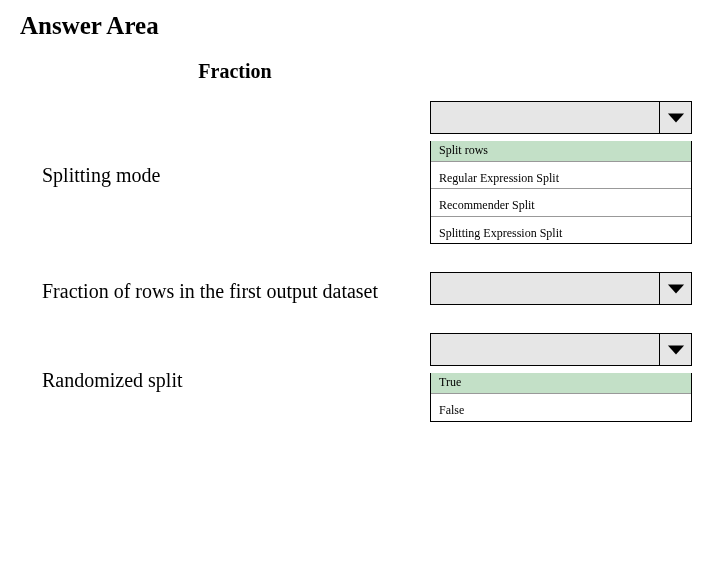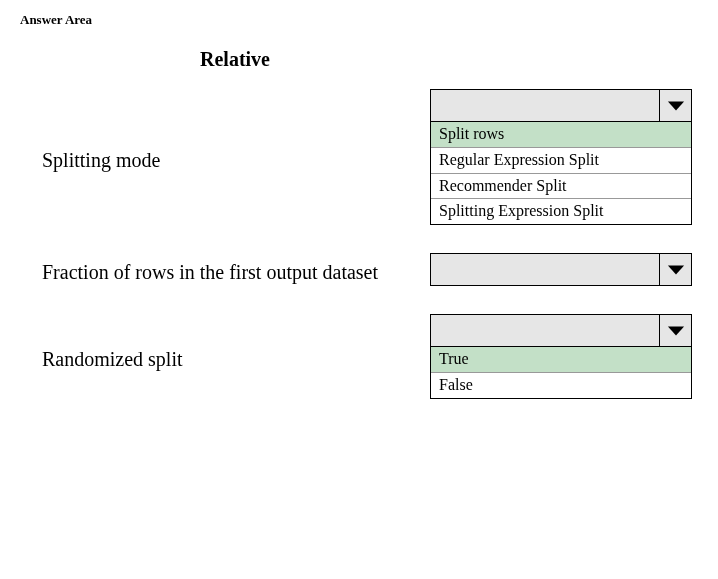--- a/index.html
+++ b/index.html
@@ -6,21 +6,21 @@
     body {
       font-family: "Times New Roman", Times, serif;
       font-size: 20px;
       color: #000;
       background: #fff;
       width: 718px;
       padding: 12px 20px 20px 20px;
     }
     .title {
       font-weight: bold;
-      font-size: 13px;
+      font-size: 25px;
       margin-bottom: 20px;
     }
     .table-area {
       padding-left: 20px;
     }
     .headers {
       display: flex;
       margin-bottom: 18px;
     }
     .col-param { width: 390px; }
@@ -66,37 +66,38 @@
     }
     .options-list {
       border: 1px solid #000;
       border-top: none;
     }
     .opt {
       padding: 2px 8px;
       border-bottom: 1px solid #999;
       background: #fff;
       line-height: 1.3;
-      font-size: 16px;
+      font-size: 12px;
+      margin-top: 7px;
     }
     .opt:last-child {
       border-bottom: none;
     }
     .opt.highlighted {
       background: #c3e0c7;
     }
   </style>
 </head>
 <body>
 
 <div class="title">Answer Area</div>
 
 <div class="table-area">
   <div class="headers">
-    <div class="col-param header-cell">Relative</div>
+    <div class="col-param header-cell">Fraction</div>
   </div>
 
   <div id="rows-container">
       <div class="row">
         <div class="param-label">Splitting mode</div>
         <div class="value-col">
           <div class="dropdown-box">
             <div class="dropdown-display"></div>
             <div class="dropdown-arrow">
               <svg viewBox="0 0 20 12">

